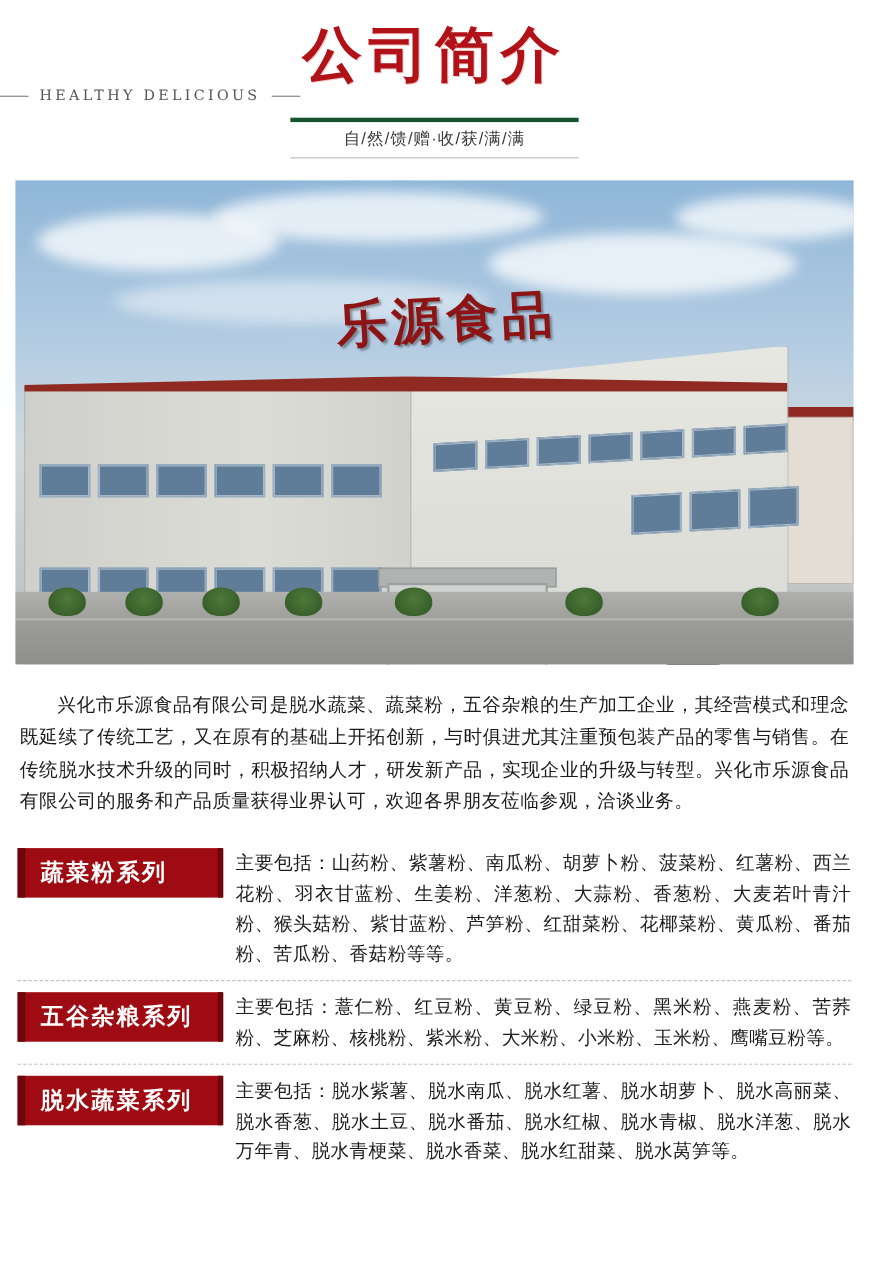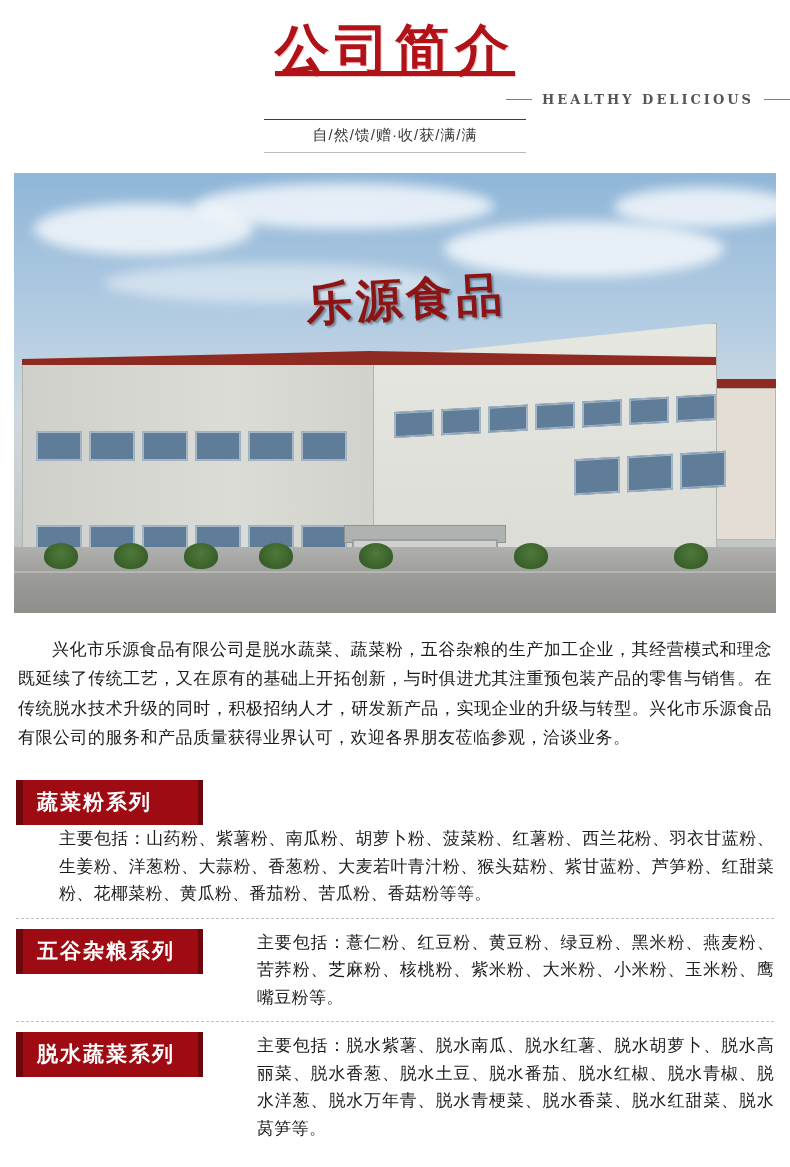--- a/index.html
+++ b/index.html
@@ -28,45 +28,42 @@
     text-align: center;
   }
   .main-title {
     font-family: "DejaVu Serif", "Liberation Serif", serif;
     font-size: 54px;
     font-weight: bold;
     color: #b01218;
     letter-spacing: 6px;
     line-height: 1.15;
     text-shadow: 1px 1px 0 #f3c9c9;
-    text-decoration: underline;
   }
   .sub-en-row {
-    margin-top: 12px;
     display: flex;
     align-items: center;
-    justify-content: flex-end;
+    justify-content: flex-start;
     gap: 10px;
-    font-weight: bold;
   }
   .sub-en-row .rule {
     width: 26px;
     height: 1px;
     background: #7d7d7d;
   }
   .sub-en {
     font-family: "DejaVu Serif", "Liberation Serif", serif;
     font-size: 13px;
     letter-spacing: 3px;
     color: #555;
   }
   .slogan-box {
     margin: 12px auto 0;
     width: 262px;
-    border-top: 1px solid #14532d;
+    border-top: 4px solid #14532d;
     border-bottom: 1px solid #b9b9b9;
     padding: 6px 0 7px;
     font-size: 15px;
     letter-spacing: 1px;
     color: #3a3a3a;
   }
 
   
   .hero {
     margin: 20px 14px 0;
@@ -211,21 +208,21 @@
   }
 
   
   .cats { margin: 18px 16px 0; }
   .cat-row {
     display: flex;
     align-items: flex-start;
     padding: 10px 0 10px;
     border-top: 1px dashed #c2c2c2;
   }
-  .cat-row:first-child { border-top: none; flex-direction: column; }
+  .cat-row:first-child { border-top: none; }
   .cat-tag {
     flex: 0 0 auto;
     width: 186px;
     margin-right: 12px;
     position: relative;
     padding: 8px 0 9px 14px;
     background: #9e0b12;
     color: #fff;
     font-size: 21px;
     font-weight: bold;
@@ -239,21 +236,20 @@
     right: -1px; top: 0; bottom: 0; width: 5px;
     background: #6d070c;
   }
   .cat-text {
     flex: 1 1 auto;
     font-size: 17px;
     line-height: 1.62;
     color: #1b1b1b;
     text-align: justify;
     letter-spacing: .3px;
-    margin-left: 43px;
   }
 </style>
 </head>
 <body>
 
 <div class="page">
 
   <div class="header">
     <div class="main-title">公司简介</div>
     <div class="sub-en-row">

